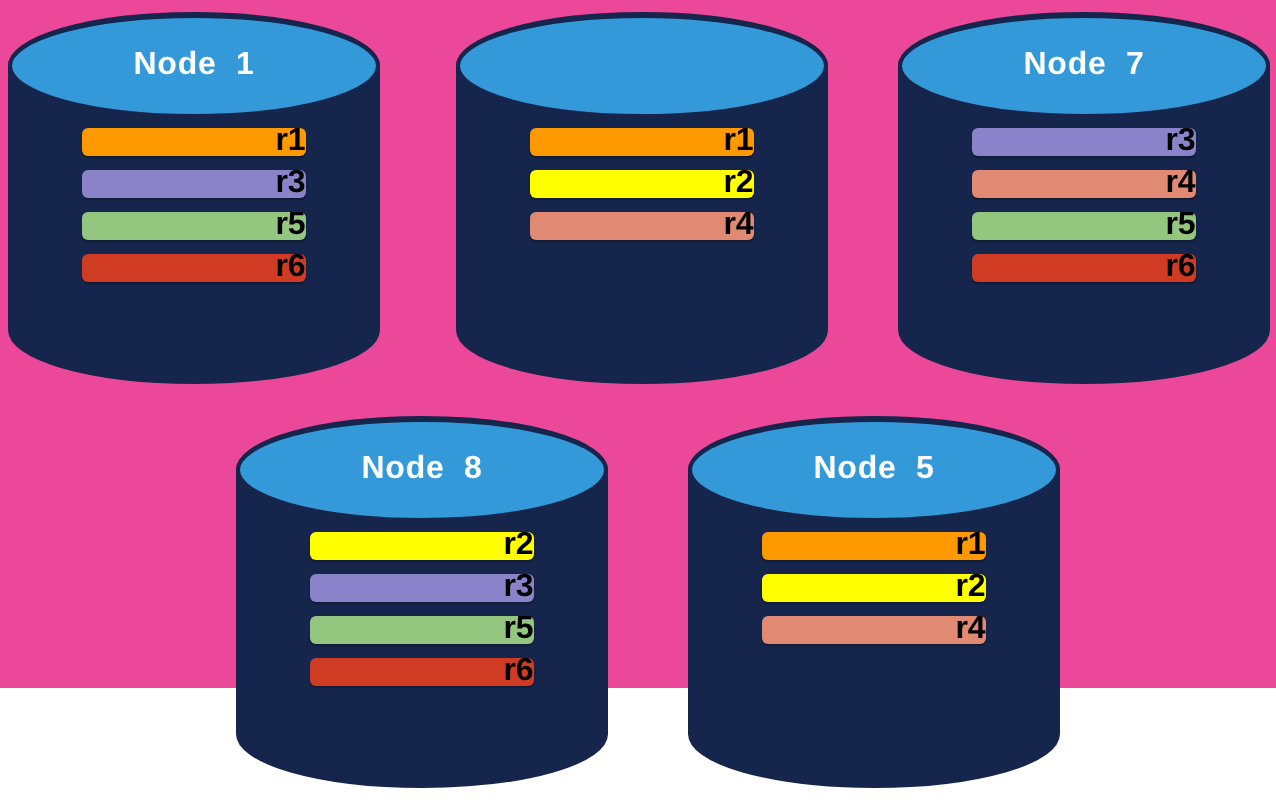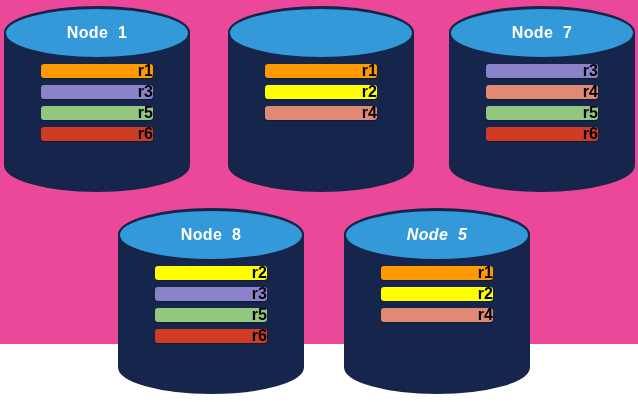--- a/index.html
+++ b/index.html
@@ -117,20 +117,20 @@
         <div class="replica" style="background: rgb(139, 131, 202); color: rgb(0, 0, 0);">r3</div>
         <div class="replica" style="background: rgb(147, 198, 127); color: rgb(0, 0, 0);">r5</div>
         <div class="replica" style="background: rgb(208, 60, 35); color: rgb(0, 0, 0);">r6</div>
       </div>
     </div>
     <div class="node" style="left: 344px; top: 208px; width: 186px; height: 186px;">
       <svg class="node-svg" width="186" height="186" viewBox="0 0 186 186">
         <path d="M 1 27 L 1 159 A 92 26 0 0 0 185 159 L 185 27 A 92 26 0 0 0 1 27 Z" fill="#15254b" stroke="#15254b" stroke-width="2"></path>
         <ellipse cx="93" cy="27" rx="92" ry="25" fill="#3399d8" stroke="#15254b" stroke-width="2"></ellipse>
       </svg>
-      <div class="node-title" style="top: 18px; color: rgb(255, 255, 255); font-style: italic;">Node  5</div>
+      <div class="node-title" style="top: 18px; color: rgb(255, 255, 255);">Node  5</div>
       <div class="replica-list" style="top: 58px; padding-left: 20%; padding-right: 20%;">
         <div class="replica" style="background: rgb(255, 153, 0); color: rgb(0, 0, 0);">r1</div>
         <div class="replica" style="background: rgb(255, 255, 0); color: rgb(0, 0, 0);">r2</div>
         <div class="replica" style="background: rgb(224, 138, 116); color: rgb(0, 0, 0);">r4</div>
       </div>
     </div>
   </div>
 
 </body></html>

